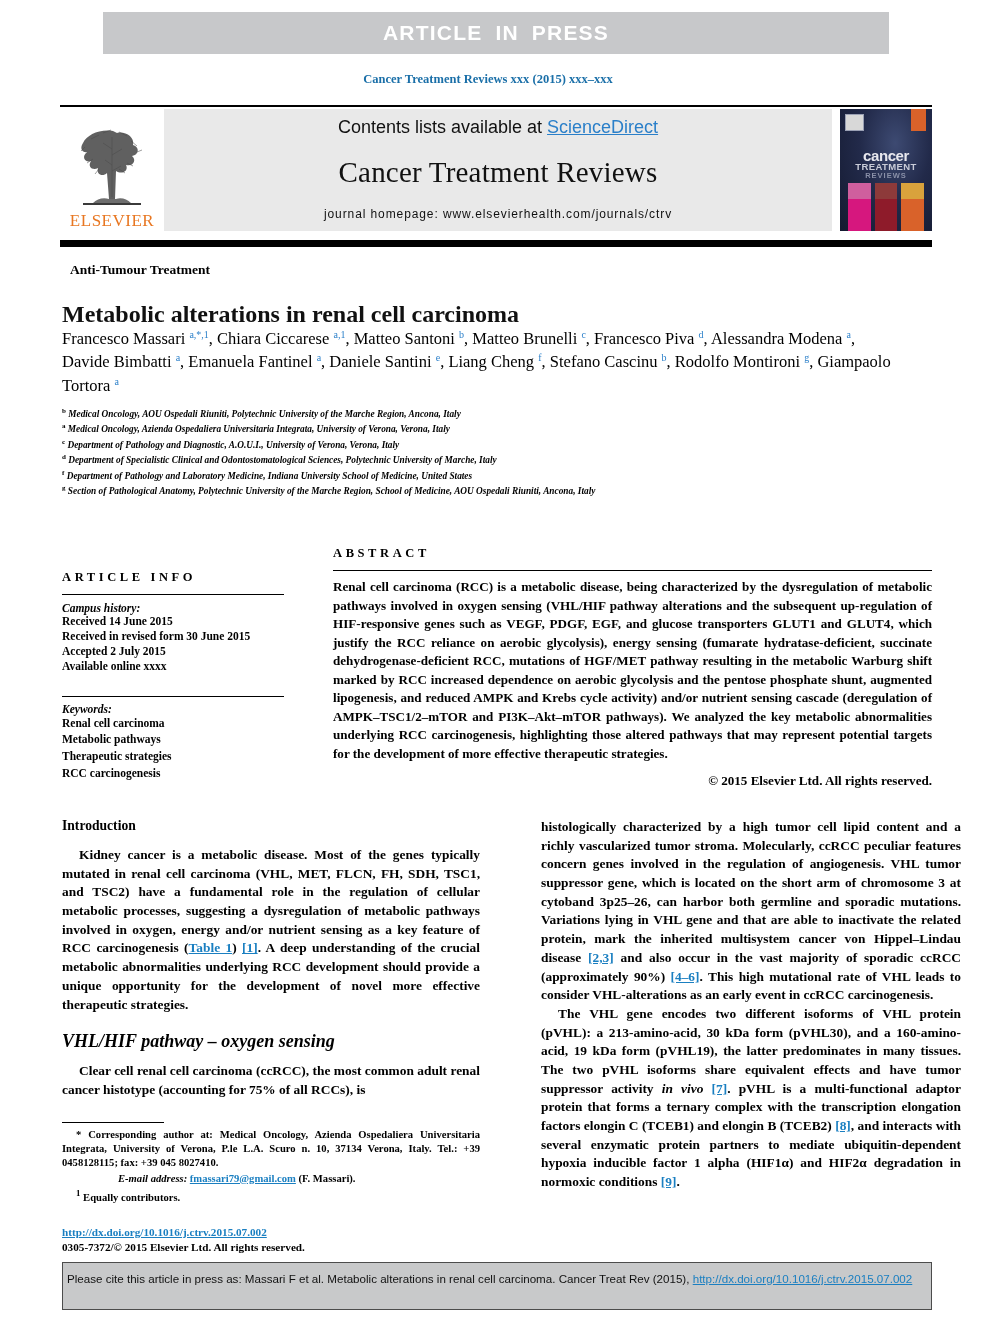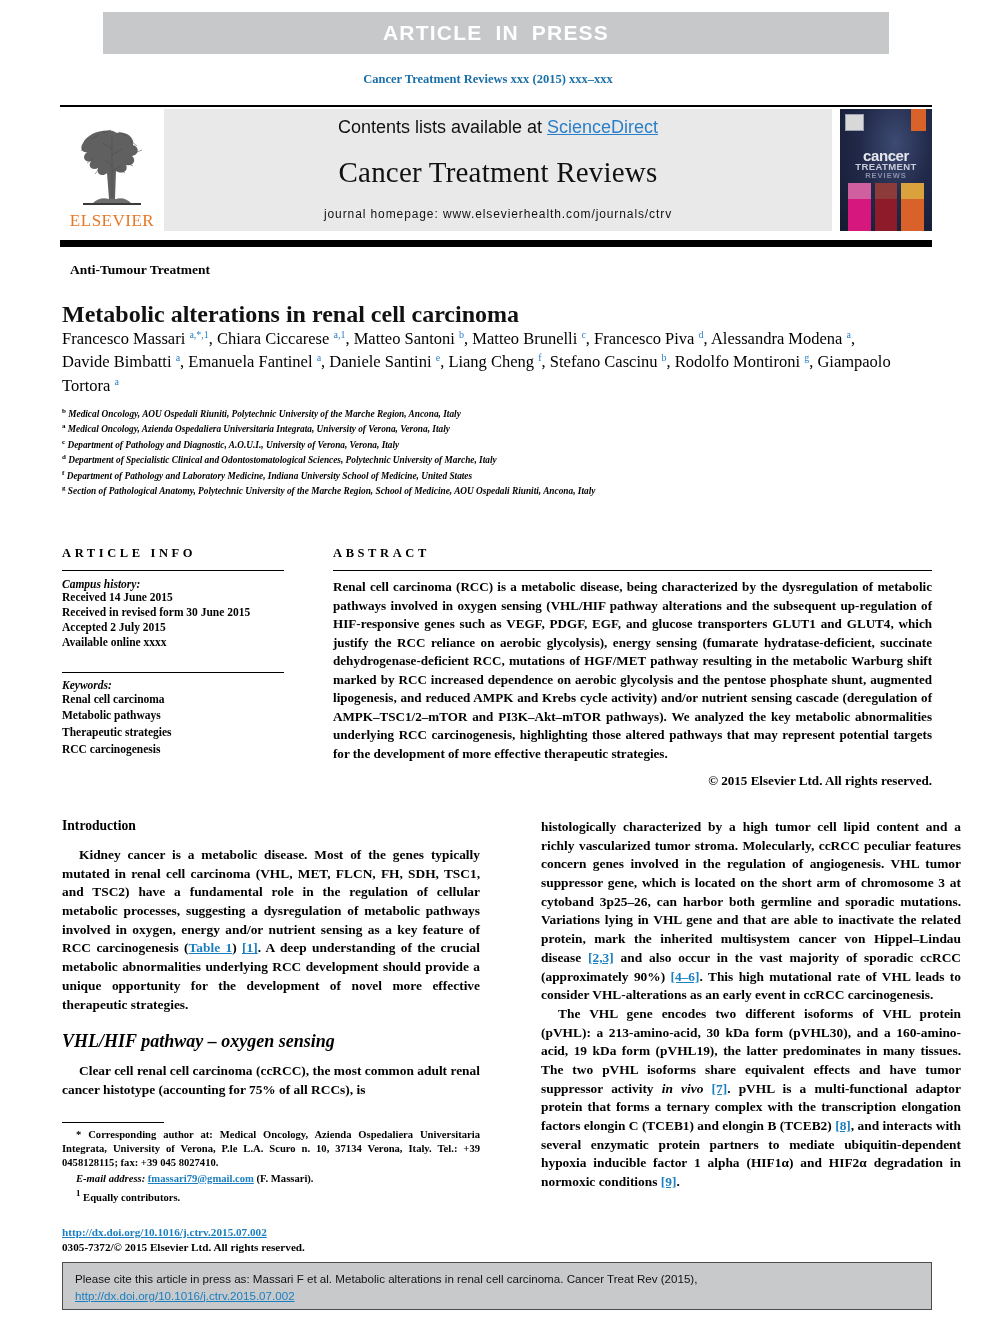--- a/index.html
+++ b/index.html
@@ -219,21 +219,21 @@
     font-style: italic;
     font-weight: bold;
     font-family: "Liberation Serif", serif;
   }
   .affiliations sup { font-style: normal; font-size: 7px; }
 
   
   .info-col {
     position: absolute;
     left: 62px;
-    top: 546px;
+    top: 570px;
     width: 222px;
   }
   .abs-col {
     position: absolute;
     left: 333px;
     top: 546px;
     width: 599px;
   }
   .sec-head {
     font-family: "Liberation Serif", serif;
@@ -332,21 +332,21 @@
     left: 62px;
     top: 1128px;
     width: 418px;
     font-size: 10.6px;
     line-height: 1.32;
     font-weight: bold;
     font-family: "Liberation Serif", serif;
   }
   .footnotes p { margin: 0 0 2px 0; text-align: justify; }
   .fn-indent { text-indent: 14px; }
-  .fn-em { font-style: italic; }
+  .fn-em { font-style: italic; margin-left: 42px; }
   .doi-block {
     position: absolute;
     left: 62px;
     top: 1225px;
     width: 430px;
     font-size: 11.2px;
     font-weight: bold;
     line-height: 1.35;
     font-family: "Liberation Serif", serif;
   }
@@ -355,21 +355,21 @@
   
   .cite-box {
     position: absolute;
     left: 62px;
     top: 1262px;
     width: 870px;
     height: 48px;
     border: 1.5px solid #4c4c4c;
     background: #c8c9ca;
     box-sizing: border-box;
-    padding: 8px 12px;
+    padding: 8px 4px;
     font-family: "Liberation Sans", sans-serif;
     font-size: 11.6px;
     line-height: 1.45;
     color: #111;
   }
 </style>
 </head>
 <body>
 
 <div class="aip-bar">

